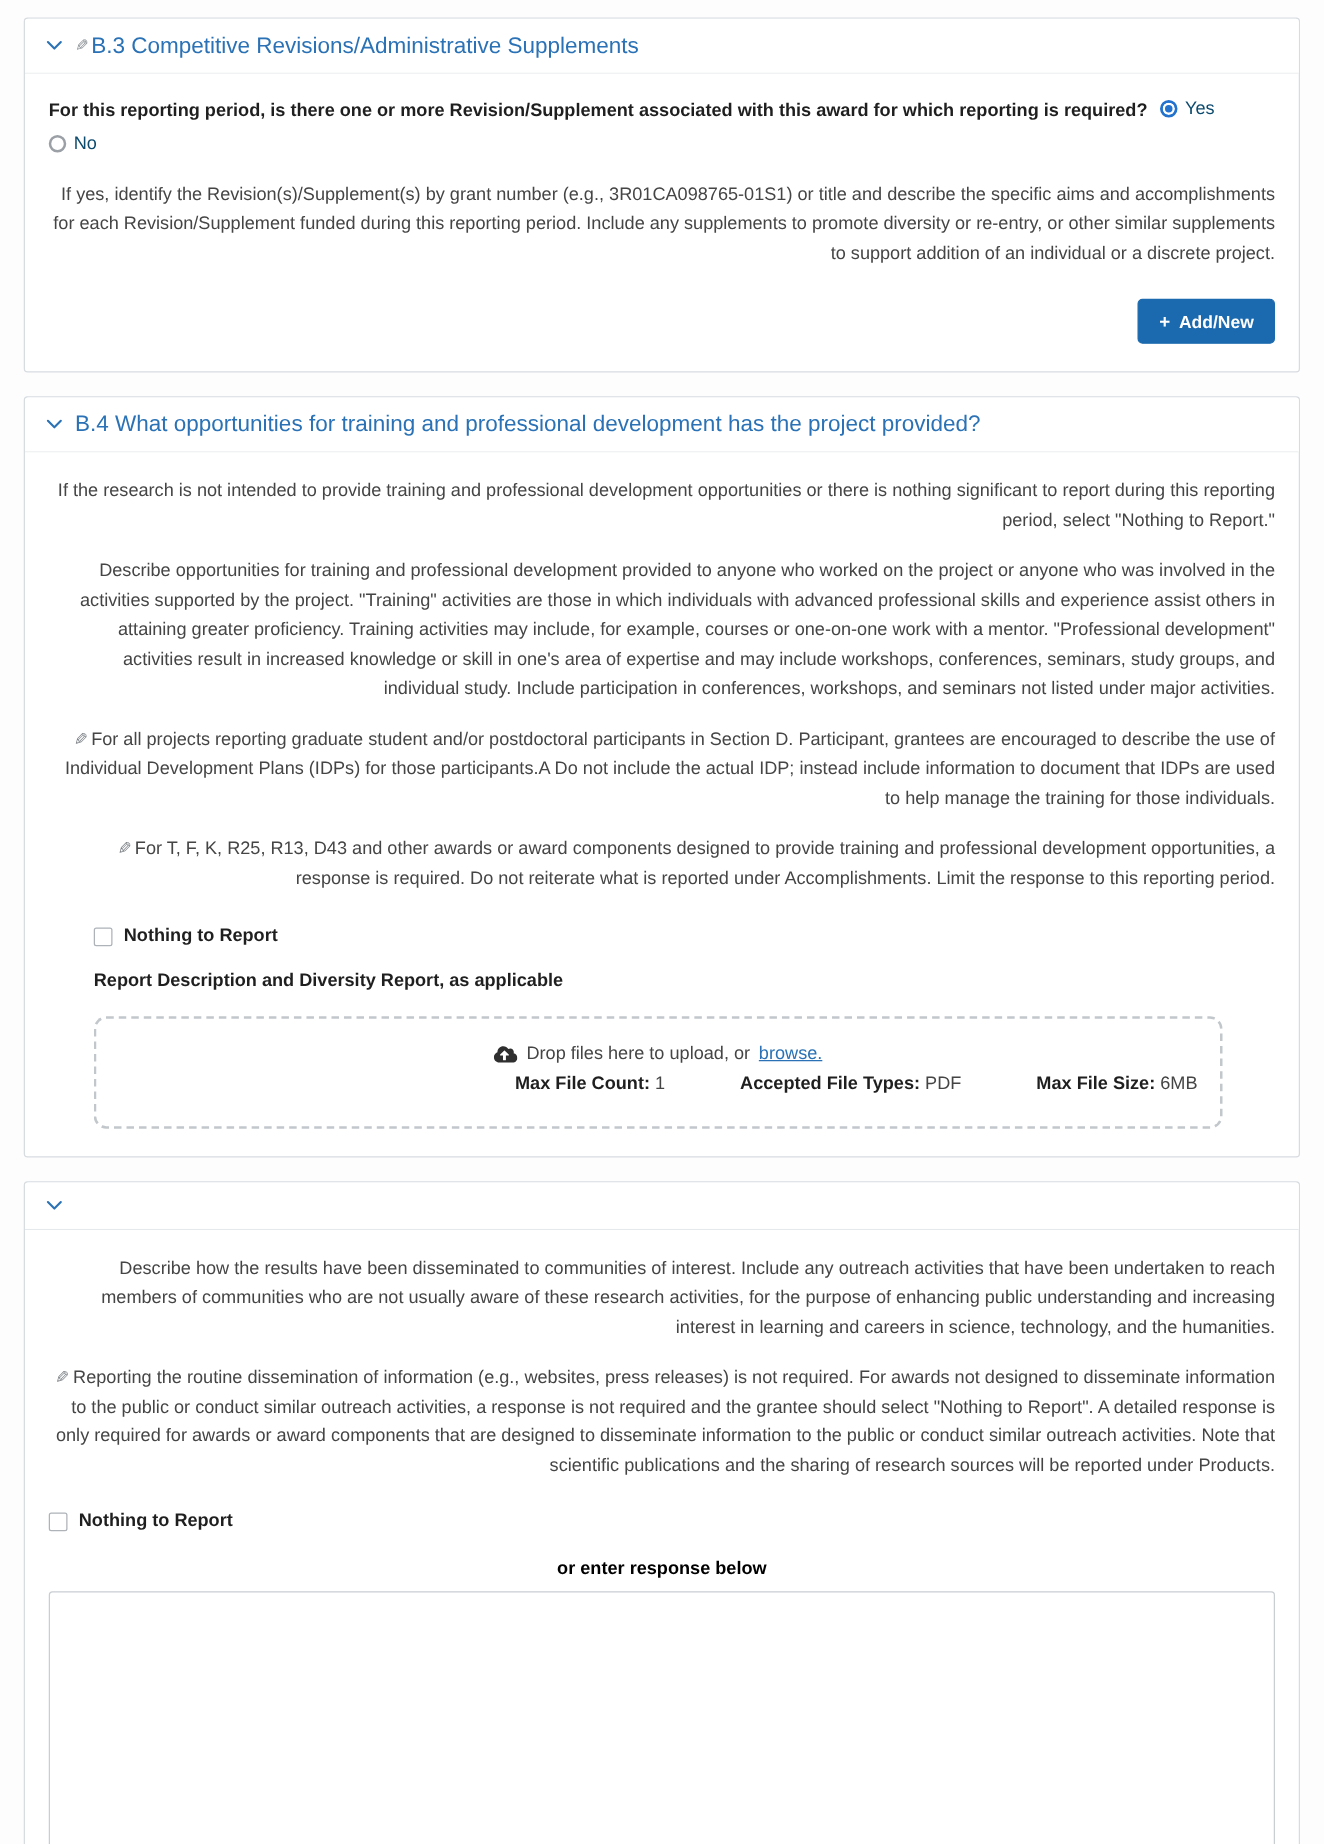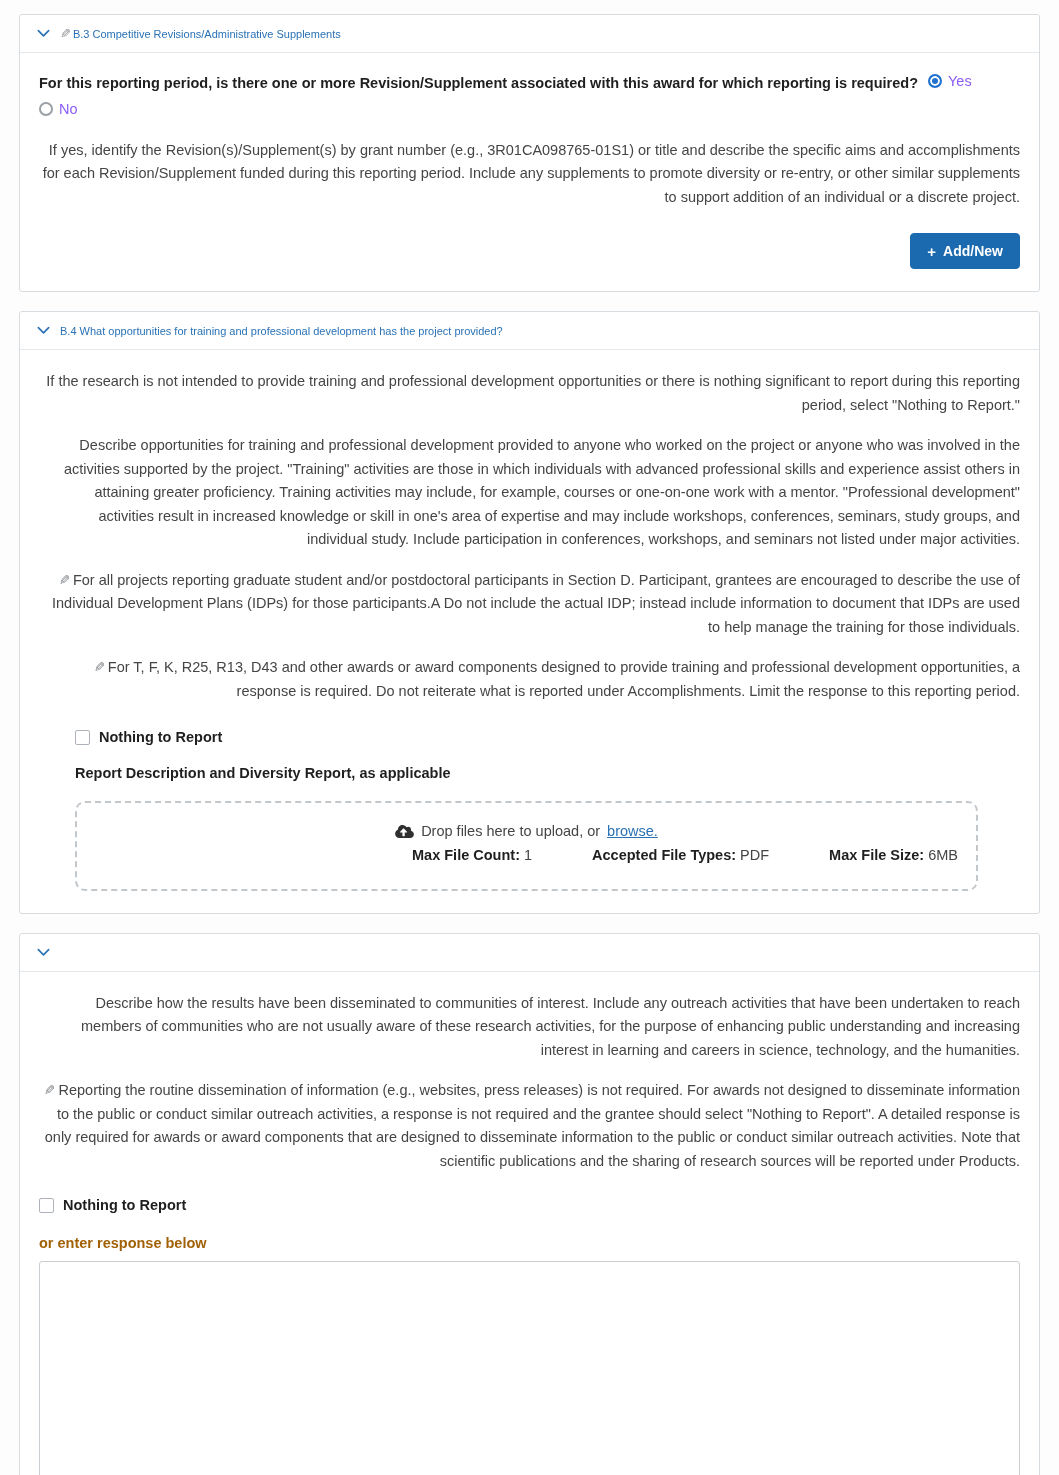--- a/index.html
+++ b/index.html
@@ -29,21 +29,21 @@
     border-radius: 3px 3px 0 0;
   }
   .chev { display: inline-flex; margin-right: 9px; }
   .hdr-pencil {
     color: #8a8f94;
     font-size: 13px;
     margin-right: 2px;
     transform: scaleX(-1);
     display: inline-block;
   }
-  .hdr-title { color: #2a72b5; font-size: 11px; }
+  .hdr-title { color: #2a72b5; font-size: 18px; }
 
   .card-body { padding: 20px 19px 22px 19px; }
 
   .para {
     margin: 0 0 17px 0;
     line-height: 1.62;
     color: #454545;
     text-align: right;
   }
   .para:last-child { margin-bottom: 0; }
@@ -62,21 +62,21 @@
     flex-wrap: wrap;
     gap: 6px 10px;
     margin-bottom: 22px;
   }
   .question { font-weight: bold; color: #1f1f1f; line-height: 1.5; }
   .radio-label {
     display: inline-flex;
     align-items: center;
     gap: 6px;
     cursor: pointer;
-    color: #8b5cf6;
+    color: #0c4a6e;
   }
   .radio-circle {
     width: 14px; height: 14px;
     border-radius: 50%;
     border: 2px solid #9aa0a6;
     background: #fff;
     display: inline-block;
     flex: 0 0 auto;
   }
   .radio-circle.selected {
@@ -138,21 +138,21 @@
     justify-content: center;
     gap: 7px;
     margin-bottom: 6px;
   }
   .dz-link { color: #2a72b5; text-decoration: underline; cursor: pointer; }
   .dz-meta { line-height: 1.5; }
   .dz-meta .b { font-weight: bold; color: #1f1f1f; margin-right: 4px; margin-left: 48px; }
   .dz-meta .v { margin-right: 8px; }
 
   
-  .response-label { font-weight: bold; color: #a16207; margin: 22px 0 10px 0; }
+  .response-label { font-weight: bold; color: #000000; margin: 22px 0 10px 0; text-align: center; }
   .response-textarea {
     width: 100%;
     height: 227px;
     border: 1px solid #c9ced3;
     border-radius: 3px;
     resize: both;
     font-family: inherit;
     font-size: 14px;
     padding: 8px 10px;
     color: #424242;

